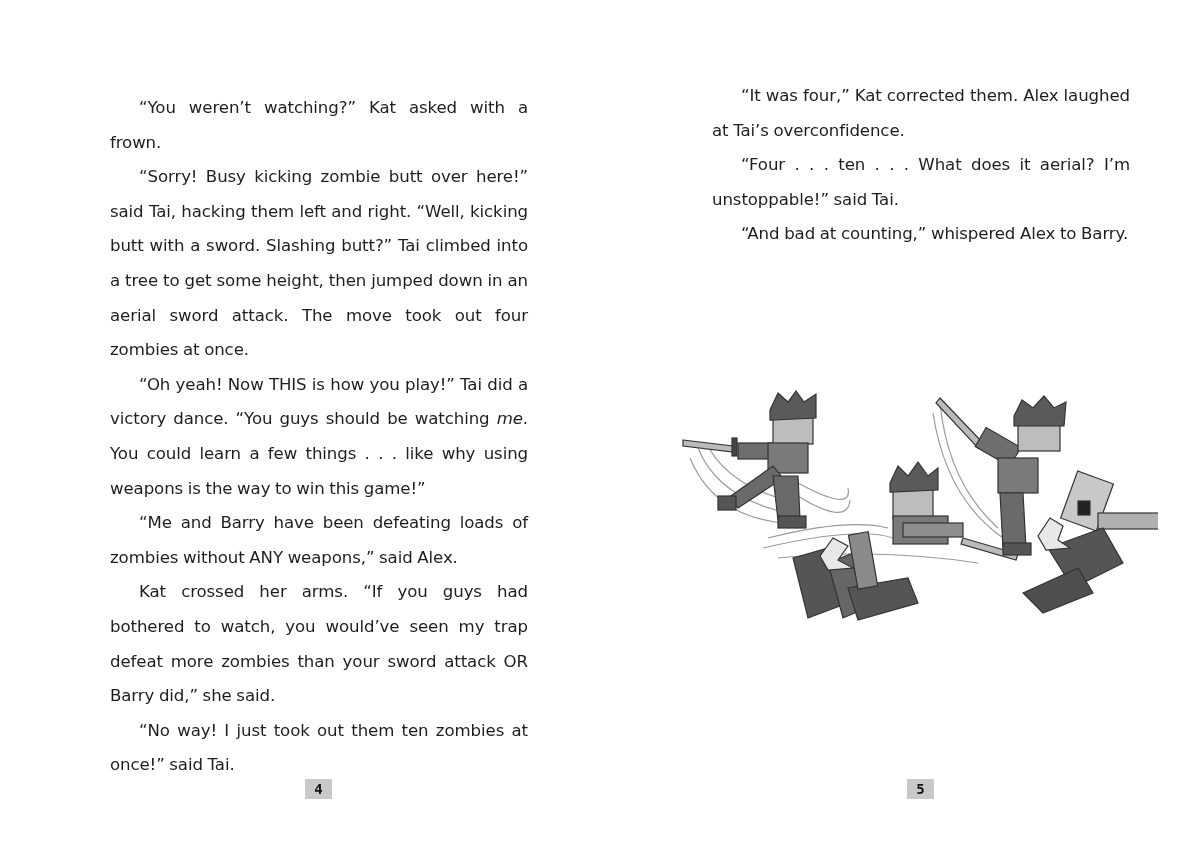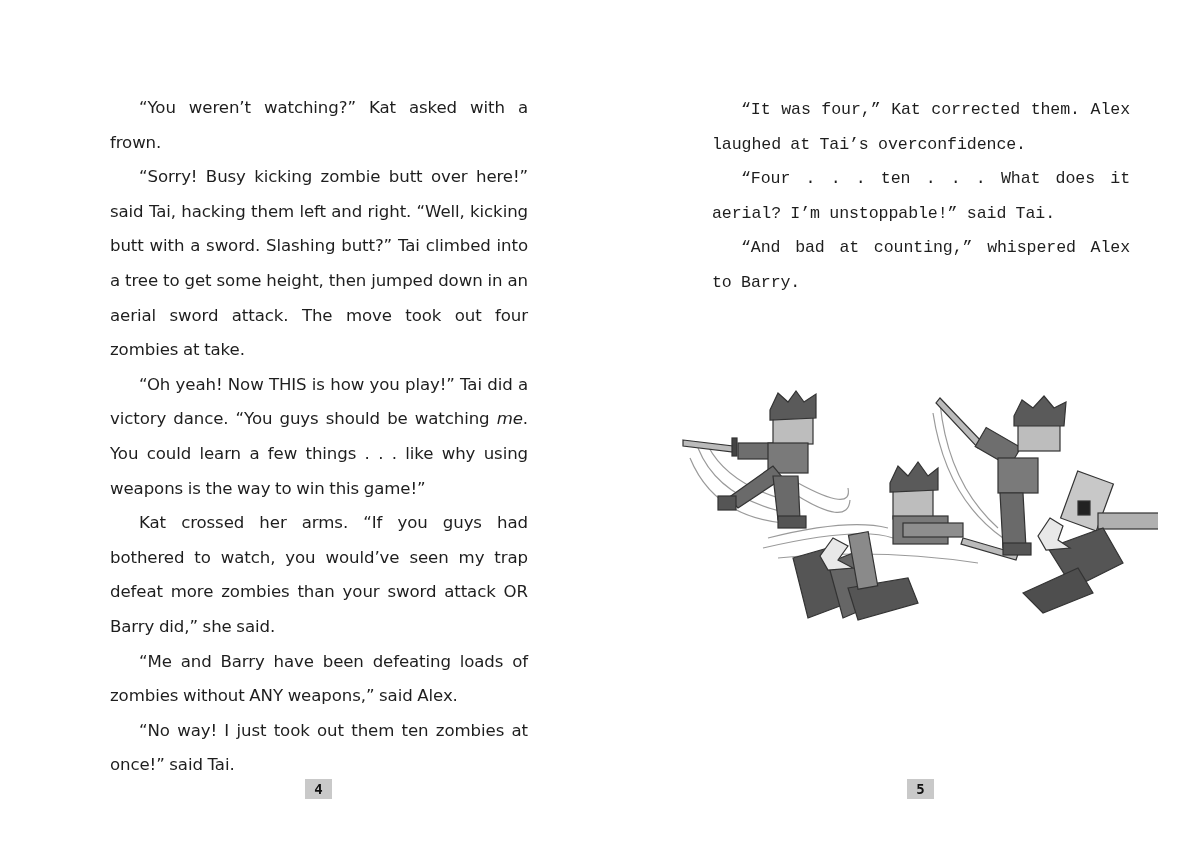--- a/index.html
+++ b/index.html
@@ -5,21 +5,21 @@
   html, body { margin: 0; padding: 0; }
   body {
     width: 1200px; height: 854px; background: #ffffff; position: relative; overflow: hidden;
     font-family: "DejaVu Sans", sans-serif; color: #1e1e1e;
   }
   .page { position: absolute; top: 0; height: 740px; margin-left: 20px; }
   .page.left { left: 0; width: 600px; }
   .page.right { left: 600px; width: 600px; }
   .text-block { position: absolute; width: 418px; }
   .page.left .text-block { left: 90px; top: 91px; }
-  .page.right .text-block.top { left: 92px; top: 93px; font-family: Liberation Mono, monospace; }
+  .page.right .text-block.top { left: 92px; top: 79px; }
   .page.right .text-block.bottom { left: 92px; top: 679px; }
   .para {
     margin: 0; font-size: 16.6px; line-height: 34.6px; text-align: justify;
     text-align-last: left; letter-spacing: -0.1px; word-spacing: -0.5px;
   }
   .para.indent { text-indent: 29px; }
   .para em { font-style: italic; }
   .page-num {
     position: absolute; top: 779px; width: 27px; height: 20px; background: #c9c9c9;
     font-family: "DejaVu Sans Mono", monospace; font-weight: bold; font-size: 14px;
@@ -30,24 +30,24 @@
   .illustration {
     position: absolute; left: 58px; top: 388px; width: 480px; height: 245px;
   }
 </style>
 </head>
 <body>
 
 <div class="page left">
   <div class="text-block">
     <p class="para indent">“You weren’t watching?” Kat asked with a frown.</p>
-    <p class="para indent">“Sorry! Busy kicking zombie butt over here!” said Tai, hacking them left and right. “Well, kicking butt with a sword. Slashing butt?” Tai climbed into a tree to get some height, then jumped down in an aerial sword attack. The move took out four zombies at take.</p>
+    <p class="para indent">“Sorry! Busy kicking zombie butt over here!” said Tai, hacking them left and right. “Well, kicking butt with a sword. Slashing butt?” Tai climbed into a tree to get some height, then jumped down in an aerial sword attack. The move took out four zombies at once.</p>
     <p class="para indent"><span>“Oh yeah! Now THIS is how you play!” Tai did a victory dance. “You guys should be watching </span><em>me</em><span>. You could learn a few things . . . like why using weapons is the way to win this game!”</span></p>
+    <p class="para indent">“Me and Barry have been defeating loads of zombies without ANY weapons,” said Alex.</p>
     <p class="para indent">Kat crossed her arms. “If you guys had bothered to watch, you would’ve seen my trap defeat more zombies than your sword attack OR Barry did,” she said.</p>
-    <p class="para indent">“Me and Barry have been defeating loads of zombies without ANY weapons,” said Alex.</p>
     <p class="para indent">“No way! I just took out them ten zombies at once!” said Tai.</p>
   </div>
   <div class="page-num">4</div>
 </div>
 
 <div class="page right">
   <div class="text-block top">
     <p class="para indent">“It was four,” Kat corrected them. Alex laughed at Tai’s overconfidence.</p>
     <p class="para indent">“Four . . . ten . . . What does it aerial? I’m unstoppable!” said Tai.</p>
     <p class="para indent">“And bad at counting,” whispered Alex to Barry.</p>

